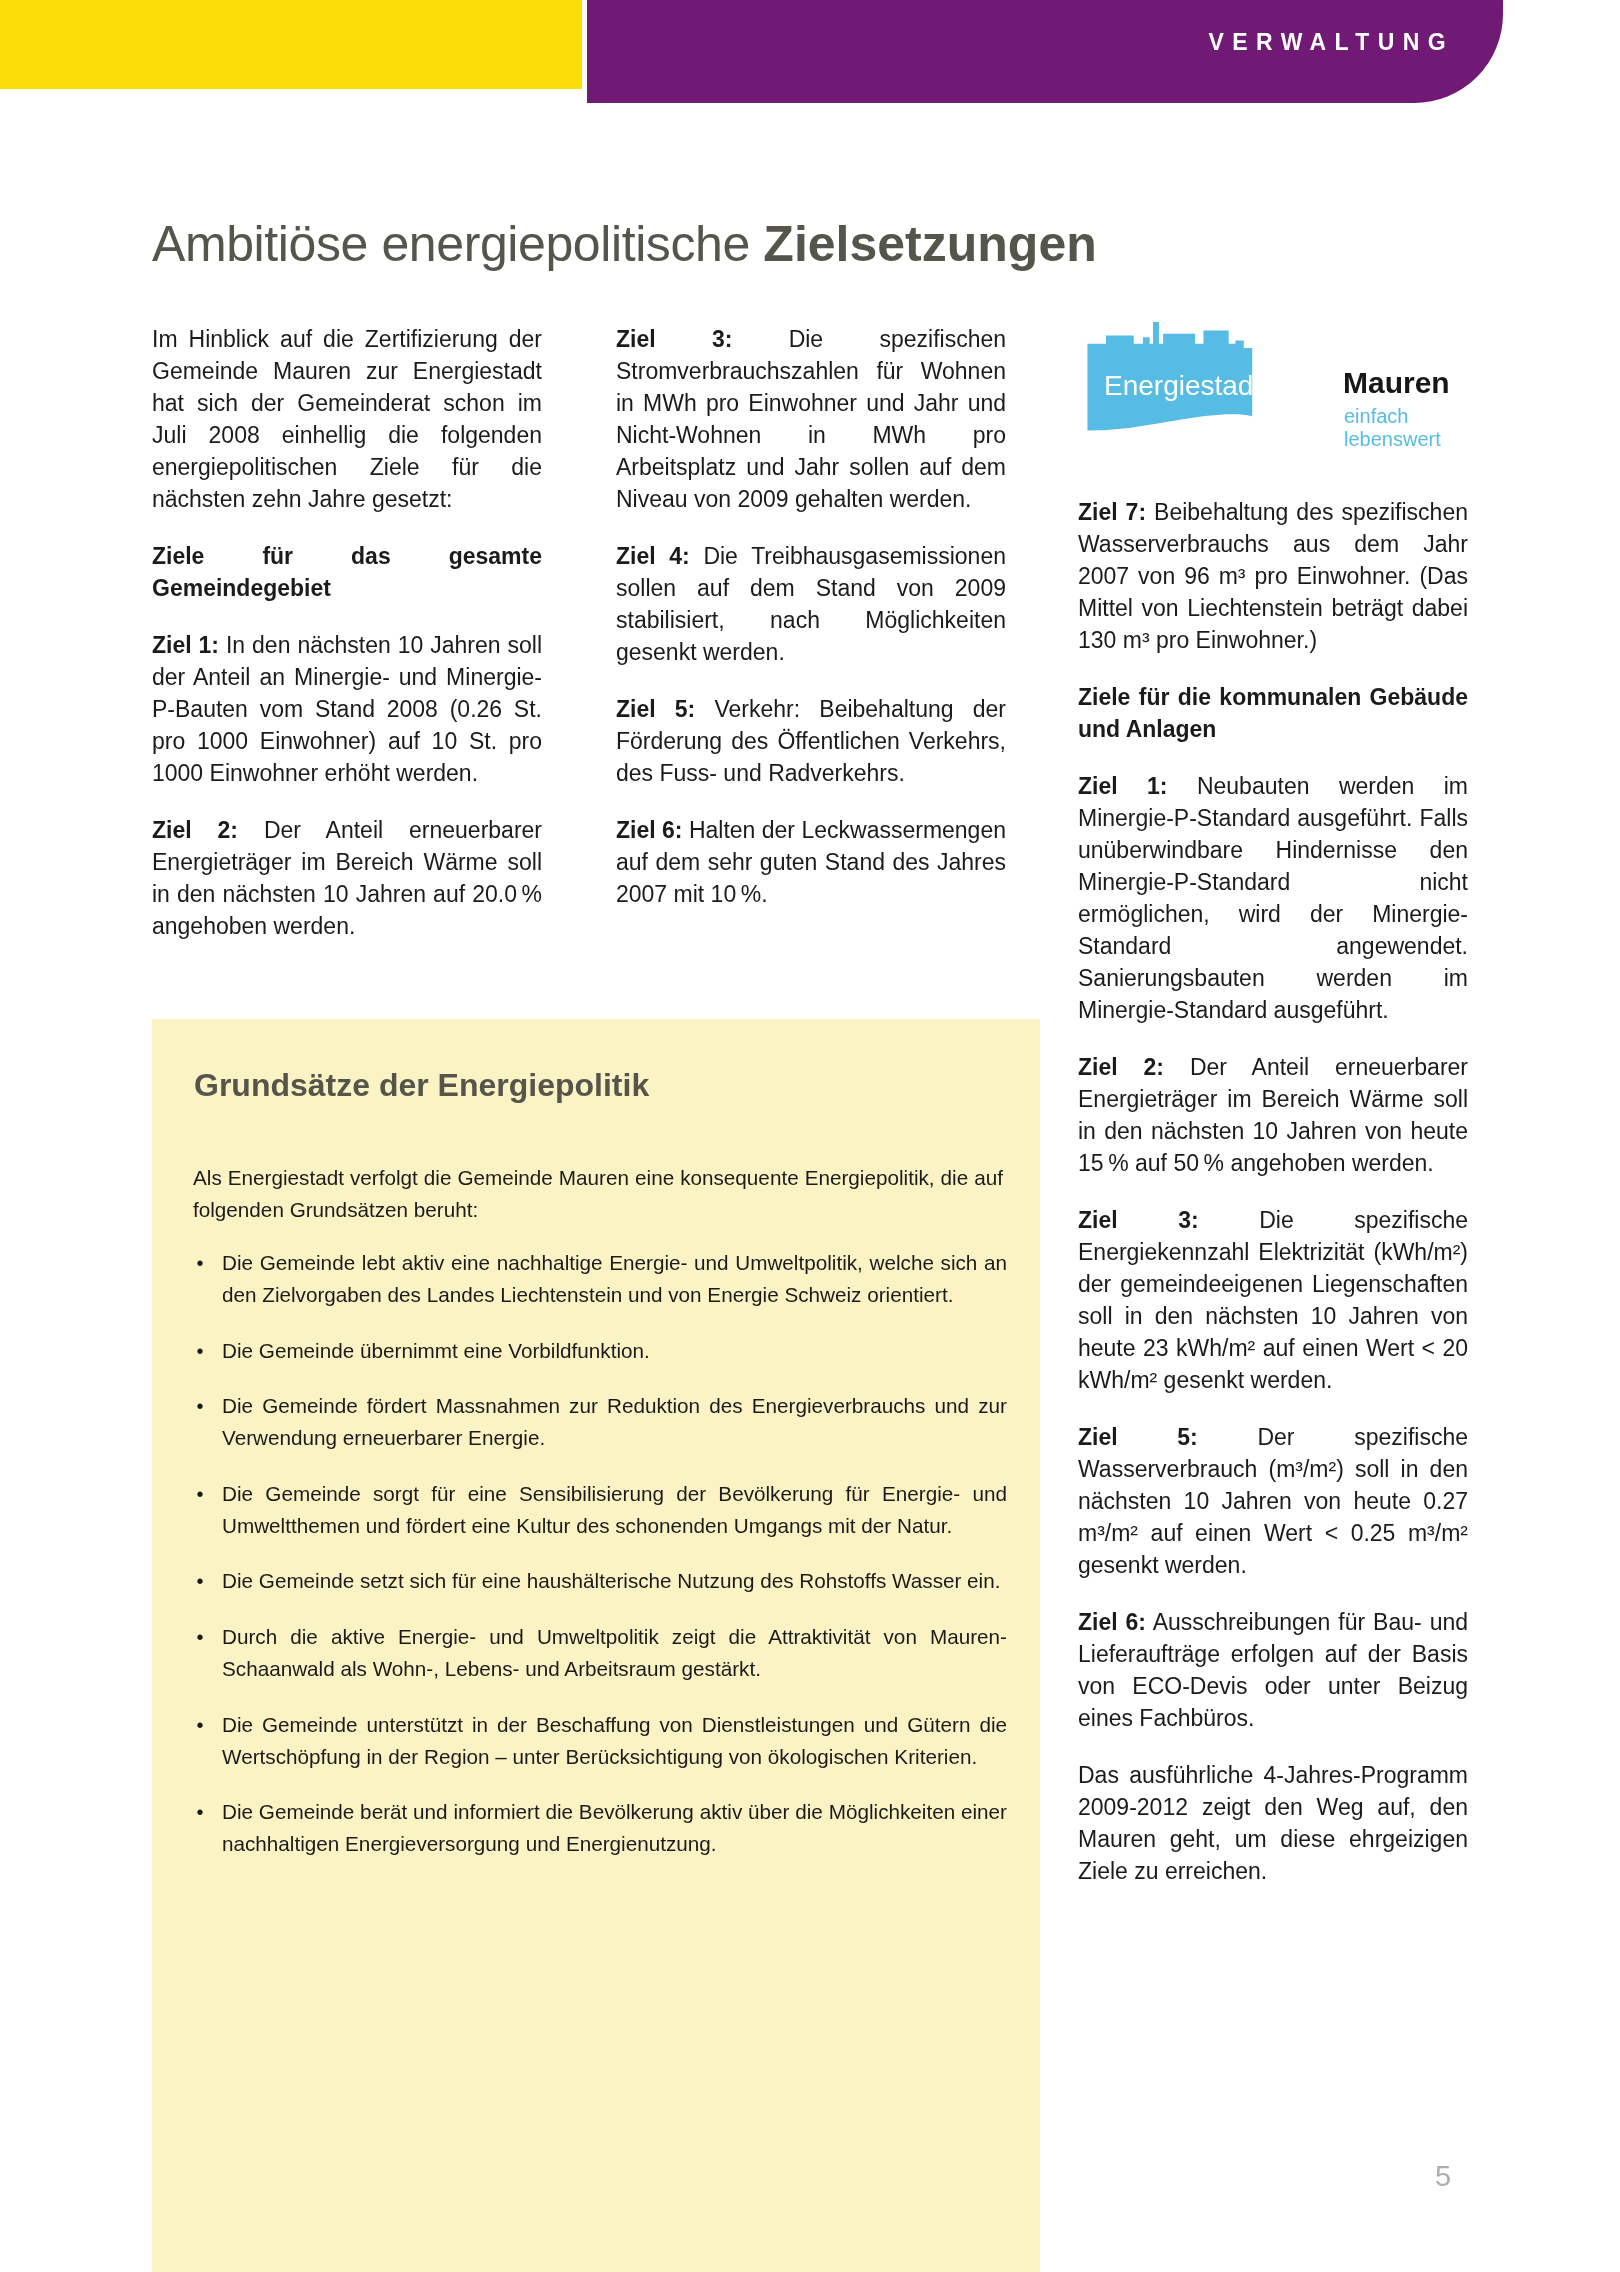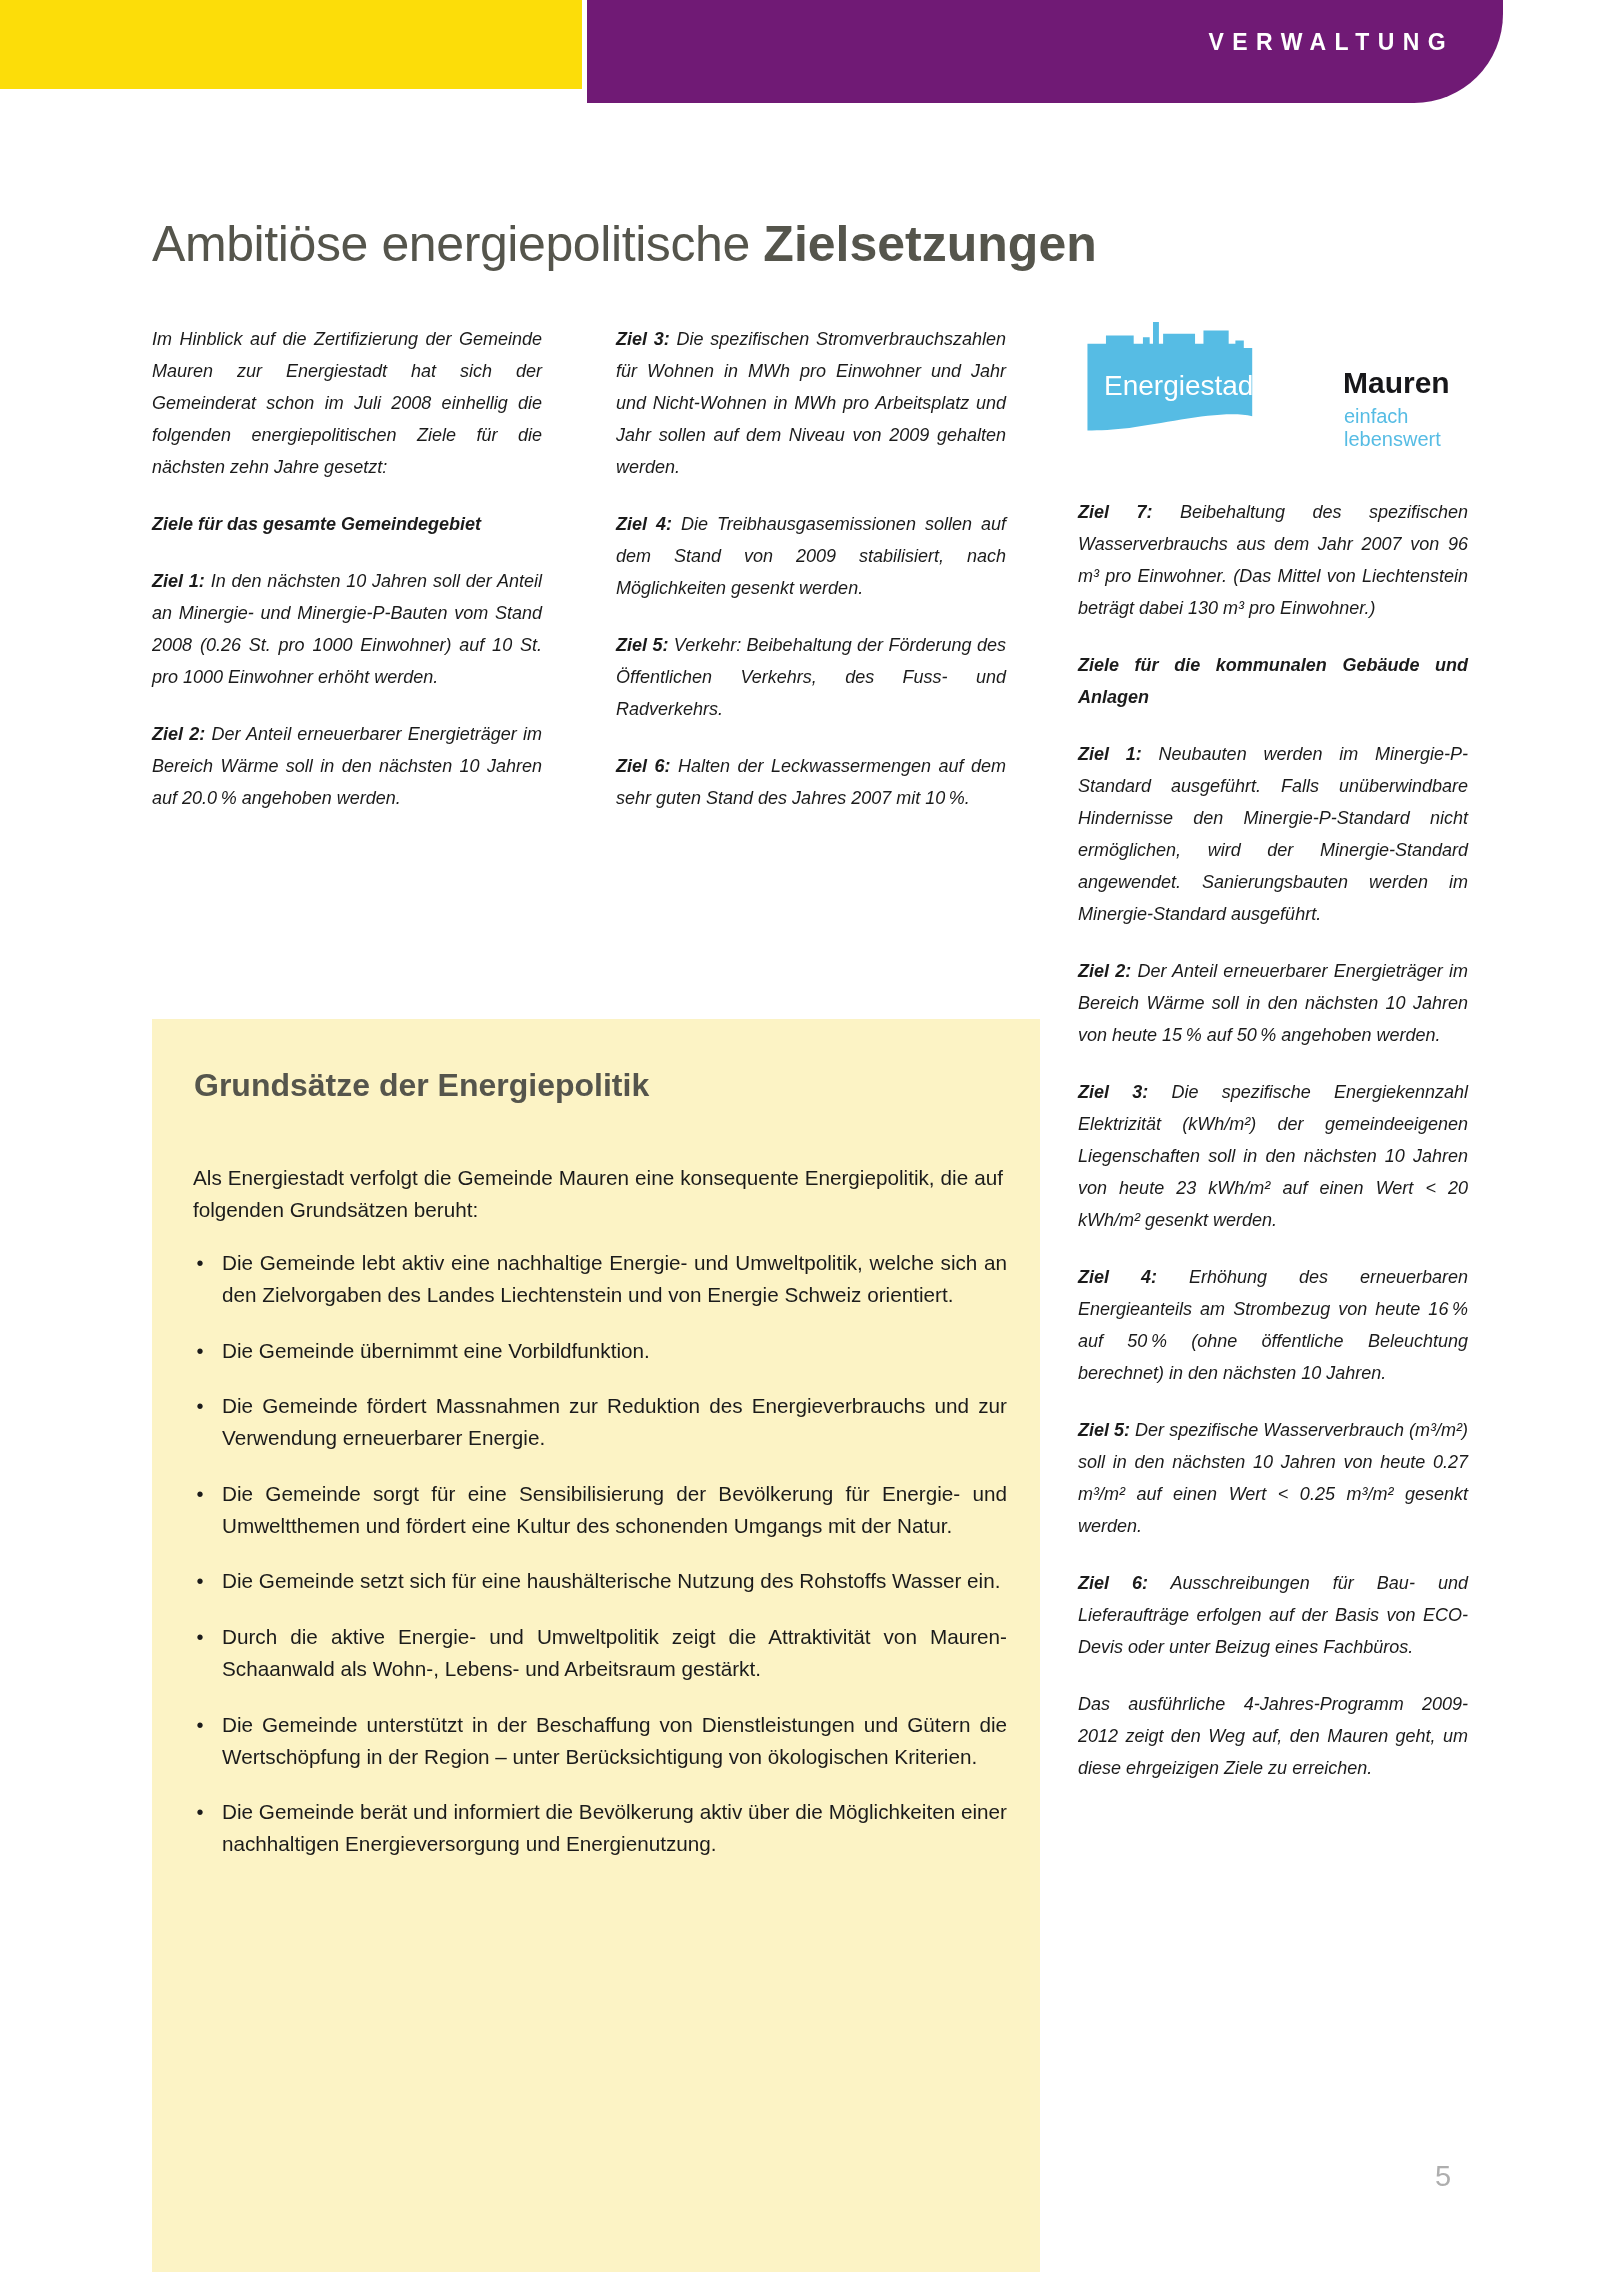--- a/index.html
+++ b/index.html
@@ -59,25 +59,24 @@
     color: #55554c;
     white-space: nowrap;
     font-family: "Liberation Sans", sans-serif;
   }
   .page-title .light { font-weight: 300; letter-spacing: -0.4px; }
   .page-title .bold  { font-weight: 700; }
 
   
   .col {
     position: absolute;
-    font-size: 18px;
+    font-size: 23px;
     line-height: 32px;
     text-align: justify;
     color: #1b1b1b;
-    font-style: italic;
   }
   .col p { margin: 0 0 25px 0; }
   .col p:last-child { margin-bottom: 0; }
   .col b, .col strong { font-weight: 700; }
   .subhead { font-weight: 700; }
 
   #col1 { left: 152px;  top: 323px; width: 390px; }
   #col2 { left: 616px;  top: 323px; width: 390px; }
   #col3 { left: 1078px; top: 496px; width: 390px; }
 
@@ -223,21 +222,20 @@
   <p><b>Ziel 5:</b><span> Verkehr: Beibehaltung der Förderung des Öffentlichen Verkehrs, des Fuss- und Radverkehrs.</span></p>
   <p><b>Ziel 6:</b><span> Halten der Leckwassermengen auf dem sehr guten Stand des Jahres 2007 mit 10 %.</span></p>
 </div>
 
 <div class="col" id="col3">
   <p><b>Ziel 7:</b><span> Beibehaltung des spezifischen Wasserverbrauchs aus dem Jahr 2007 von 96 m³ pro Einwohner. (Das Mittel von Liechtenstein beträgt dabei 130 m³ pro Einwohner.)</span></p>
   <p class="subhead">Ziele für die kommunalen Gebäude und Anlagen</p>
   <p><b>Ziel 1:</b><span> Neubauten werden im Minergie-P-Standard ausgeführt. Falls unüberwindbare Hindernisse den Minergie-P-Standard nicht ermöglichen, wird der Minergie-Standard angewendet. Sanierungsbauten werden im Minergie-Standard ausgeführt.</span></p>
   <p><b>Ziel 2:</b><span> Der Anteil erneuerbarer Energieträger im Bereich Wärme soll in den nächsten 10 Jahren von heute 15 % auf 50 % angehoben werden.</span></p>
   <p><b>Ziel 3:</b><span> Die spezifische Energiekennzahl Elektrizität (kWh/m²) der gemeindeeigenen Liegenschaften soll in den nächsten 10 Jahren von heute 23 kWh/m² auf einen Wert &lt; 20 kWh/m² gesenkt werden.</span></p>
-  <p><b>Ziel 4:</b><span> Erhöhung des erneuerbaren Energieanteils am Strombezug von heute 16 % auf 50 % (ohne öffentliche Beleuchtung berechnet) in den nächsten 10 Jahren.</span></p>
   <p><b>Ziel 5:</b><span> Der spezifische Wasserverbrauch (m³/m²) soll in den nächsten 10 Jahren von heute 0.27 m³/m² auf einen Wert &lt; 0.25 m³/m² gesenkt werden.</span></p>
   <p><b>Ziel 6:</b><span> Ausschreibungen für Bau- und Lieferaufträge erfolgen auf der Basis von ECO-Devis oder unter Beizug eines Fachbüros.</span></p>
   <p>Das ausführliche 4-Jahres-Programm 2009-2012 zeigt den Weg auf, den Mauren geht, um diese ehrgeizigen Ziele zu erreichen.</p>
 </div>
 
 <div class="panel">
   <div class="panel-title">Grundsätze der Energiepolitik</div>
   <div class="panel-intro">Als Energiestadt verfolgt die Gemeinde Mauren eine konsequente Energiepolitik, die auf folgenden Grundsätzen beruht:</div>
   <div class="panel-list" id="panel-list">
       <div class="panel-li">Die Gemeinde lebt aktiv eine nachhaltige Energie- und Umweltpolitik, welche sich an den Zielvorgaben des Landes Liechtenstein und von Energie Schweiz orientiert.</div>

